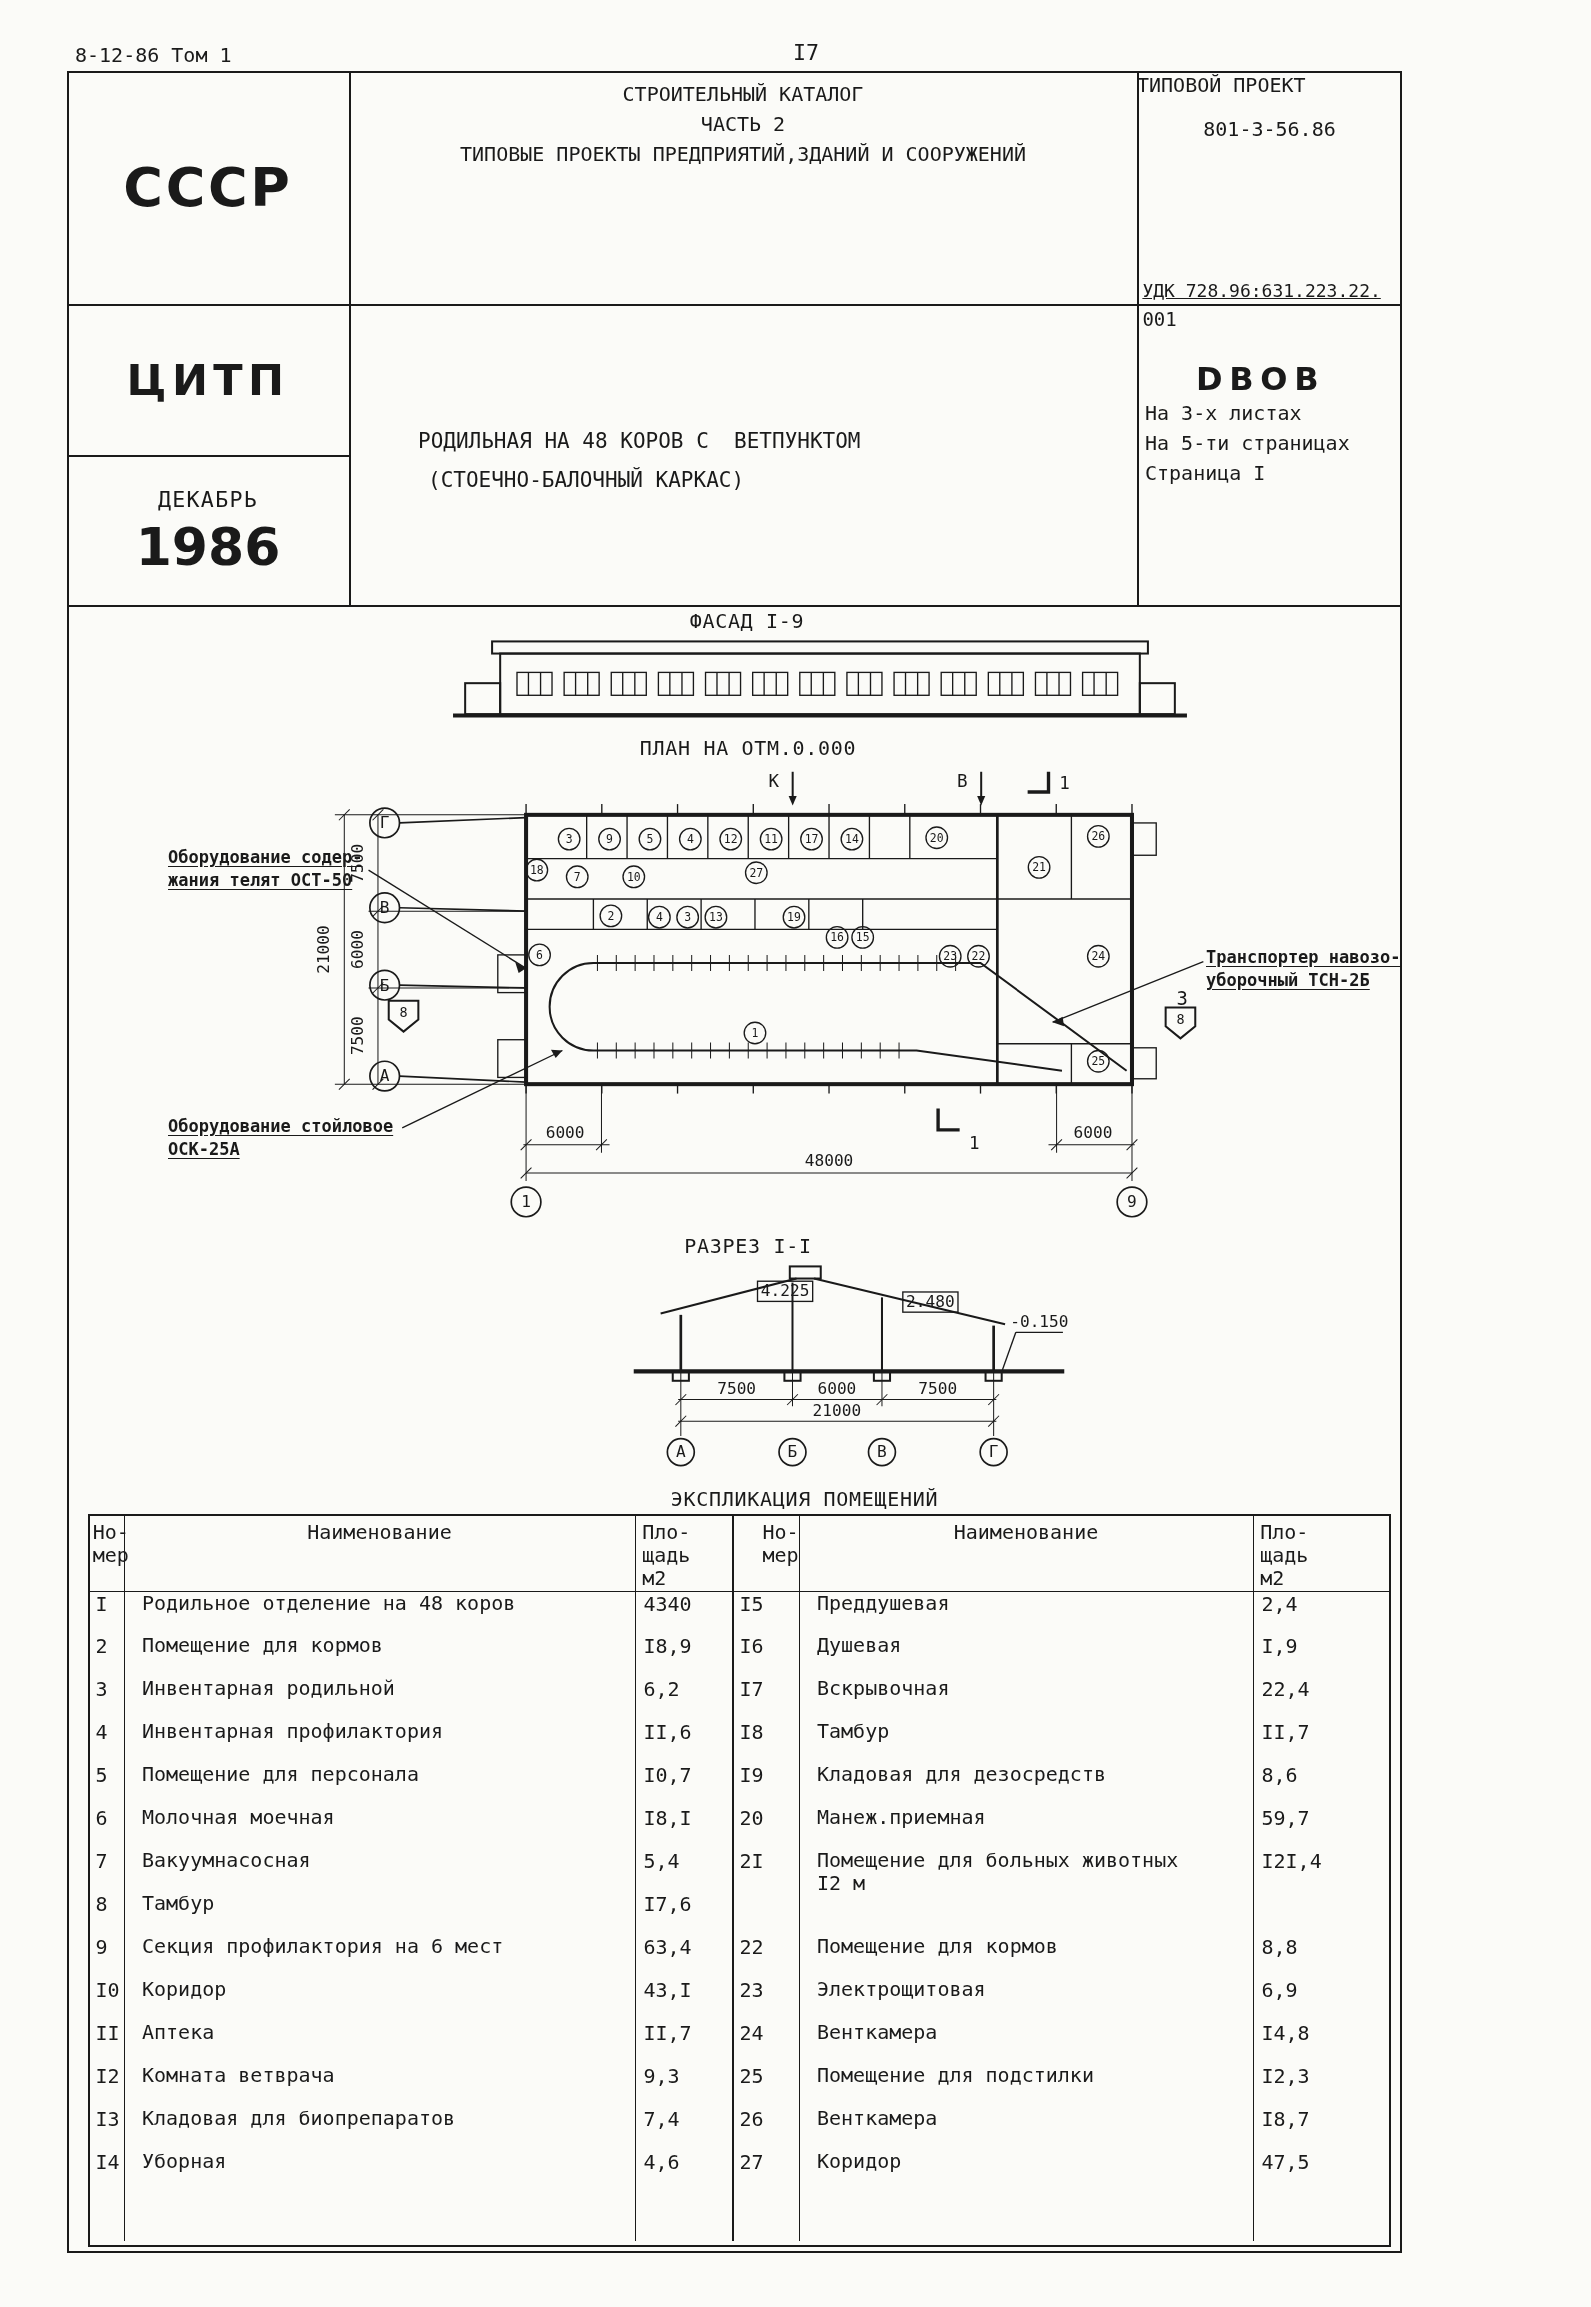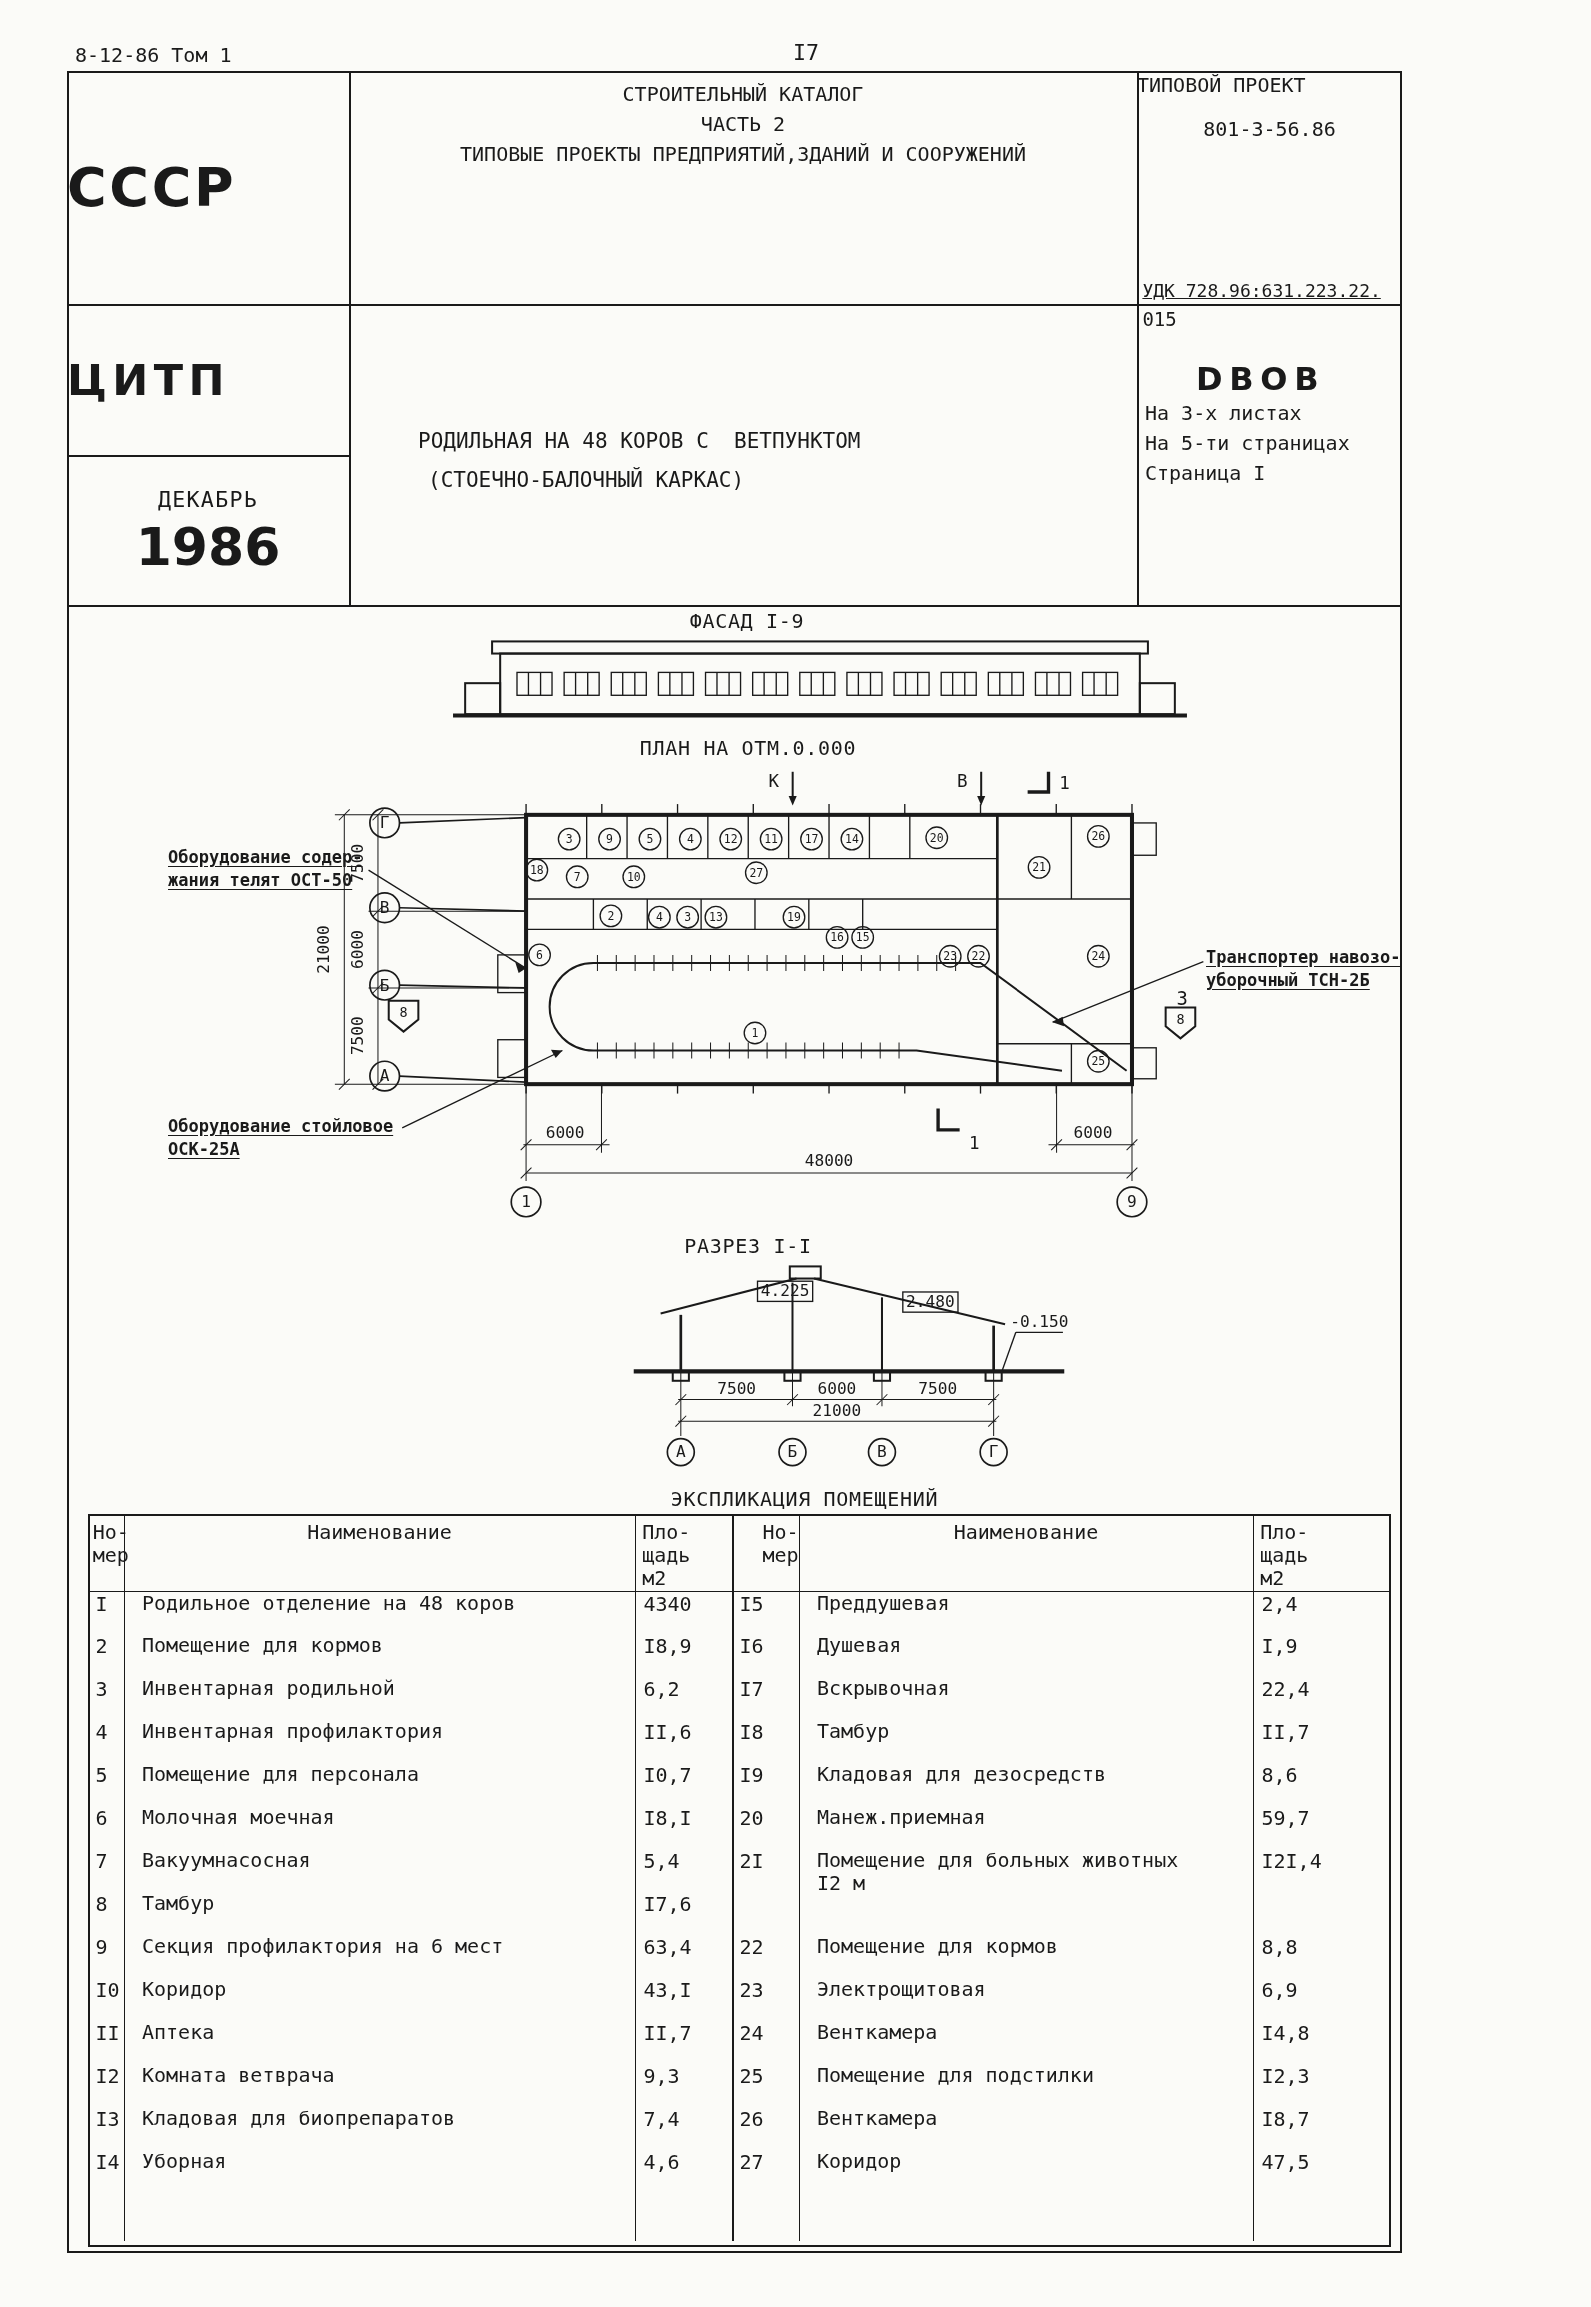--- a/index.html
+++ b/index.html
@@ -2,21 +2,21 @@
 <html style="font-size:10.8px"><head>
 <meta charset="utf-8">
 <style>
   *{box-sizing:border-box;margin:0;padding:0}
   html,body{background:#d8d8d2}
   .page{position:relative;width:1591px;height:2307px;margin:0 auto;background:#fbfbf8;
         color:#1a1a1a;font-family:"DejaVu Sans Mono",monospace;font-size:20px;overflow:hidden}
   .abs{position:absolute}
   .line{position:absolute;background:#1a1a1a}
   .outer{left:67px;top:71px;width:1335px;height:2182px;border:2px solid #1a1a1a}
-  .cell-center{display:flex;align-items:center;justify-content:flex-start}
+  .cell-center{display:flex;align-items:center;justify-content:center}
   .biglabel{font-family:"DejaVu Sans",sans-serif;font-weight:bold}
   .fig-title{position:absolute;font-size:20px;letter-spacing:0.7px;text-align:center}
   .annot{position:absolute;font-weight:bold;font-size:17px;line-height:23px;
          text-decoration:underline;text-underline-offset:3.4px}
   .pre{white-space:pre}
   
   .expl{left:88px;top:1514px;width:1303px;height:733px;border:2px solid #1a1a1a;
         display:flex;align-items:flex-start}
   table.expl-t{border-collapse:collapse;table-layout:fixed;font-size:20px}
   table.expl-left{width:641px}
@@ -76,21 +76,21 @@
     <div style="margin-top:32px;font-size:21.6px;letter-spacing:1.3px">ДЕКАБРЬ</div>
     <div class="biglabel" style="font-size:52px;margin-top:5.4px">1986</div>
   </div>
 
   <div class="abs" style="left:349px;top:304px;width:788px;height:216px">
     <div class="pre" style="padding-top:125px;padding-left:69px;font-size:21px">РОДИЛЬНАЯ НА 48 КОРОВ С  ВЕТПУНКТОМ</div>
     <div class="pre" style="padding-left:79px;margin-top:15px;font-size:21px">(СТОЕЧНО-БАЛОЧНЫЙ КАРКАС)</div>
   </div>
 
   <div class="abs" style="left:1137px;top:304px;width:265px;height:300px">
-    <div style="padding-left:5.4px;padding-top:4px;font-size:19px">015</div>
+    <div style="padding-left:5.4px;padding-top:4px;font-size:19px">001</div>
     <div class="biglabel" style="padding-left:59px;margin-top:30px;font-size:32px;letter-spacing:6.7px">DBOB</div>
     <div style="padding-left:8px;font-size:20px;line-height:30px">
       <div>На 3-х листах</div>
       <div>На 5-ти страницах</div>
       <div>Страница I</div>
     </div>
   </div>
 
   <div class="fig-title" style="left:626px;top:609px;width:242px">ФАСАД I-9</div>
   <div class="fig-title" style="left:593px;top:736px;width:310px">ПЛАН НА ОТМ.0.000</div>

